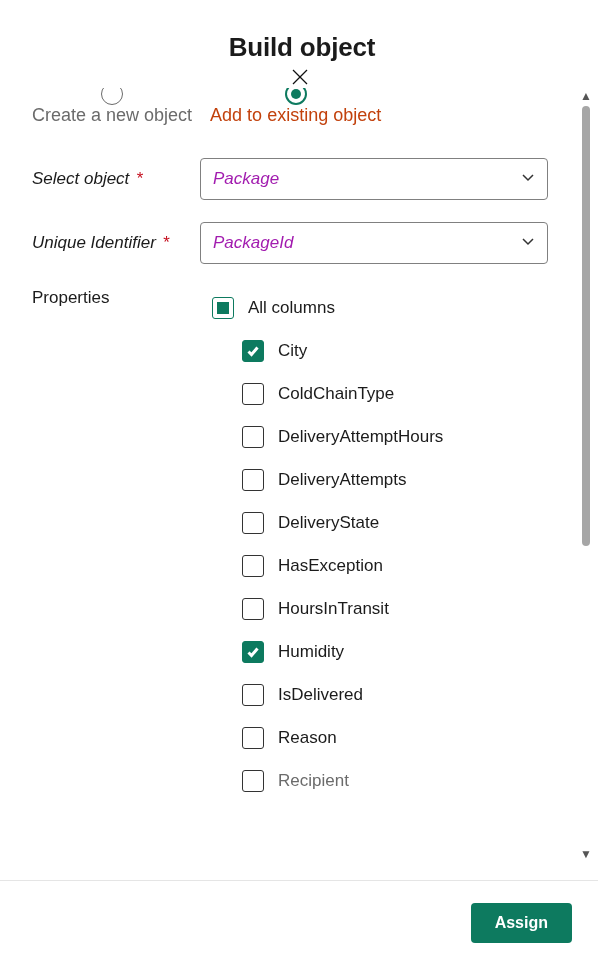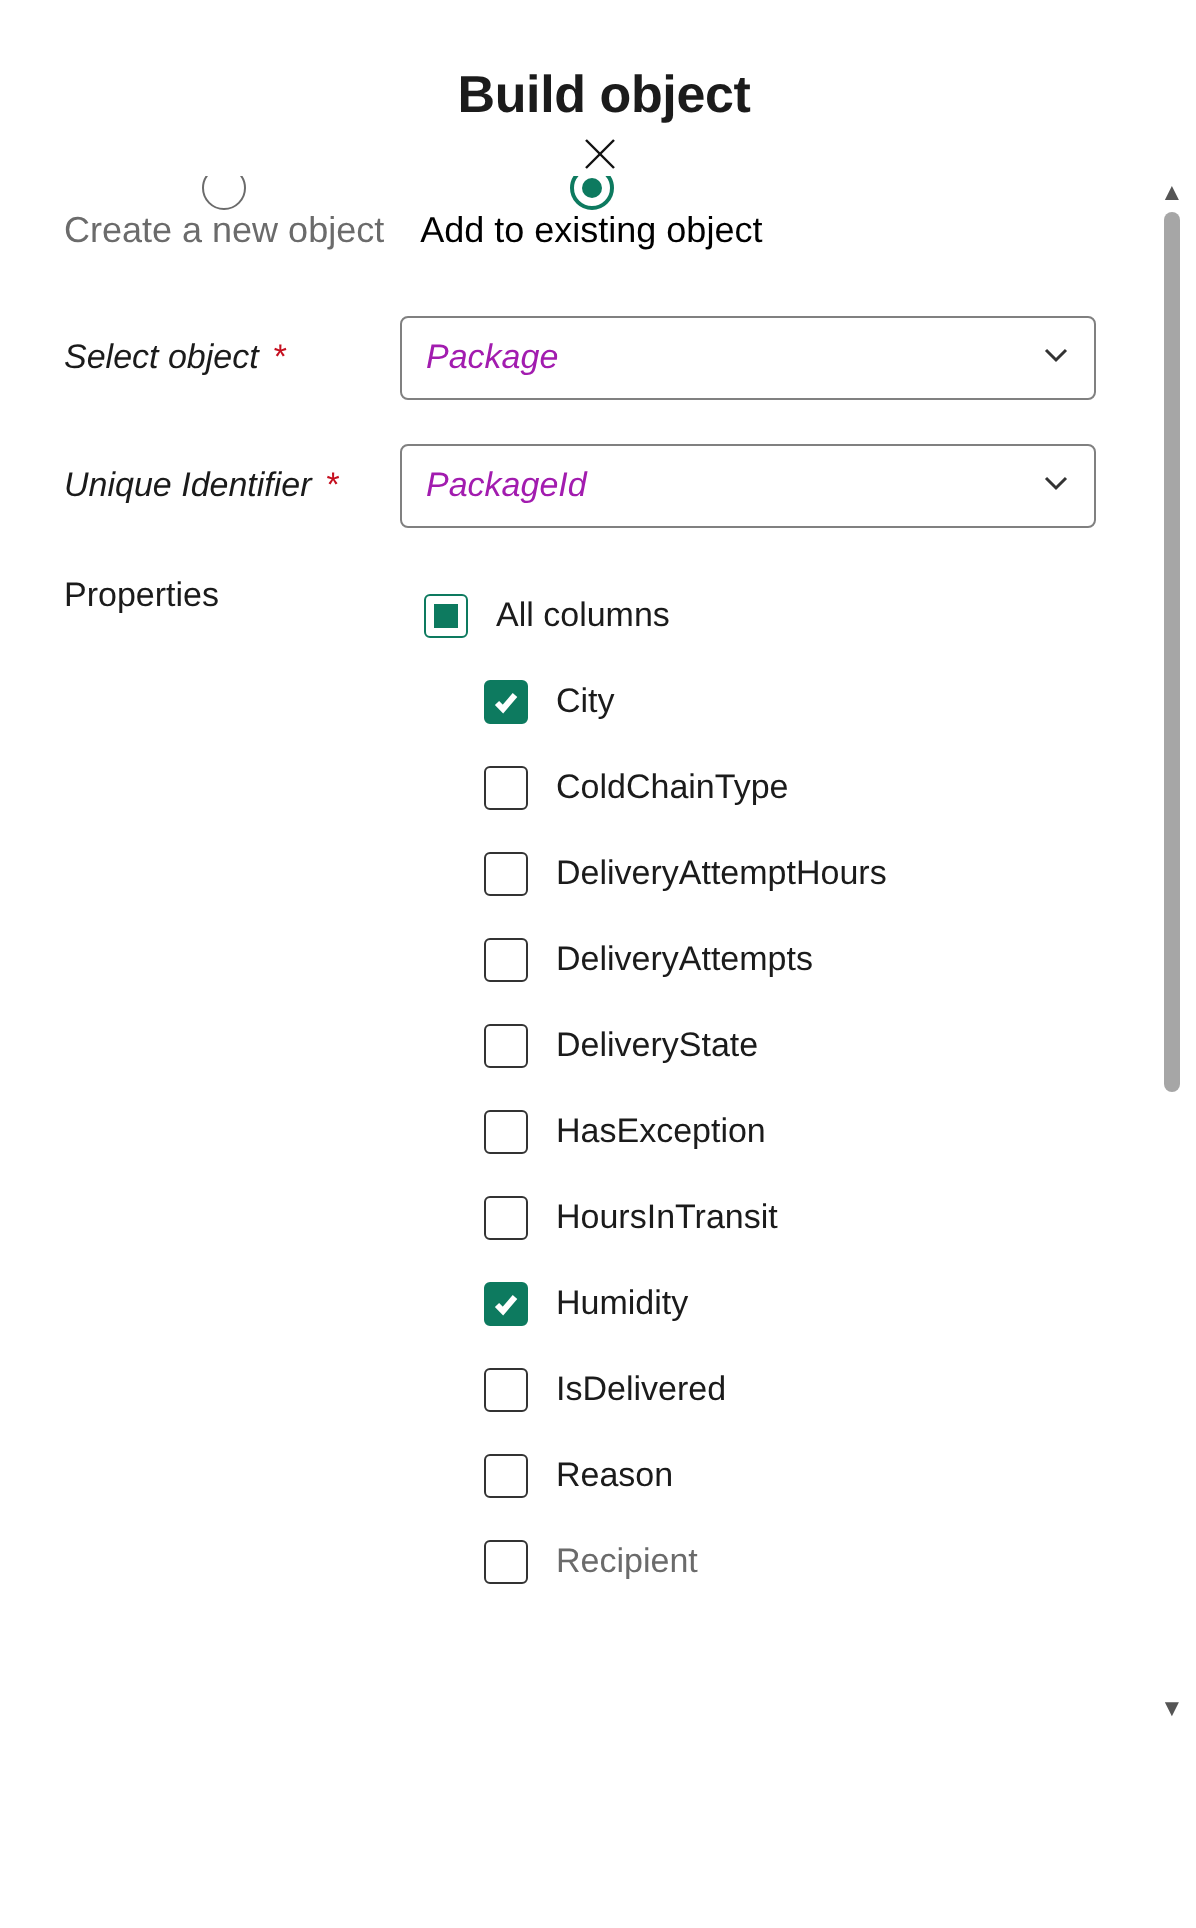--- a/index.html
+++ b/index.html
@@ -9,21 +9,21 @@
   .title { font-size: 26px; font-weight: 600; color: #1b1b1b; letter-spacing: -0.2px; }
   .close-x { width: 28px; height: 28px; display: flex; align-items: center; justify-content: center; cursor: pointer; margin-right: 4px; }
   .close-x svg { width: 18px; height: 18px; stroke: #111; stroke-width: 1.2; }
   .scroll-area { position: absolute; left: 32px; right: 26px; top: 88px; bottom: 92px; overflow: hidden; }
   .radio-row { display: flex; gap: 18px; align-items: center; margin-bottom: 38px; height: 32px; }
   .radio-opt { display: flex; align-items: center; gap: 0; cursor: pointer; flex-direction: column; }
   .radio-ring { width: 22px; height: 22px; border: 1px solid #6b6b6b; border-radius: 50%; background: #fff; display: flex; align-items: center; justify-content: center; }
   .radio-ring.sel { border: 2px solid #0d7a5f; }
   .radio-dot { width: 10px; height: 10px; border-radius: 50%; background: #0d7a5f; }
   .radio-label { font-size: 18px; color: #6b6b6b; }
-  .radio-label.sel { color: #000000; }
+  .radio-label.sel { color: #c2410c; }
   .form-row { display: flex; align-items: center; margin-bottom: 22px; font-style: italic; }
   .form-label { width: 168px; font-size: 17px; color: #1b1b1b; }
   .req { color: #c50f1f; margin-left: 2px; }
   .select-box { flex: 1; height: 42px; border: 1px solid #808080; border-radius: 4px; padding: 0 62px 0 12px; font-size: 17px; color: #a21caf; display: flex; align-items: center; position: relative; background: #fff; margin-right: 24px; }
   .chev { position: absolute; right: 12px; top: 50%; transform: translateY(-50%); }
   .chev svg { width: 14px; height: 14px; stroke: #333; stroke-width: 1.5; fill: none; }
   .prop-row { display: flex; margin-bottom: 6px; }
   .prop-label { width: 168px; font-size: 17px; color: #1b1b1b; padding-top: 2px; }
   .prop-list { flex: 1; }
   .chk-item { display: flex; align-items: center; gap: 14px; height: 43px; cursor: pointer; padding-left: 12px; }
@@ -158,14 +158,17 @@
     </div>
 
   </div>
 
   <div class="scrollbar">
     <div class="scroll-arrow">▲</div>
     <div class="scroll-thumb"></div>
     <div class="scroll-arrow" style="position:absolute;bottom:0;width:12px">▼</div>
   </div>
 
+  <div class="footer">
+    <button class="assign-btn">Assign</button>
+  </div>
 
 </div>
 
 </body></html>

